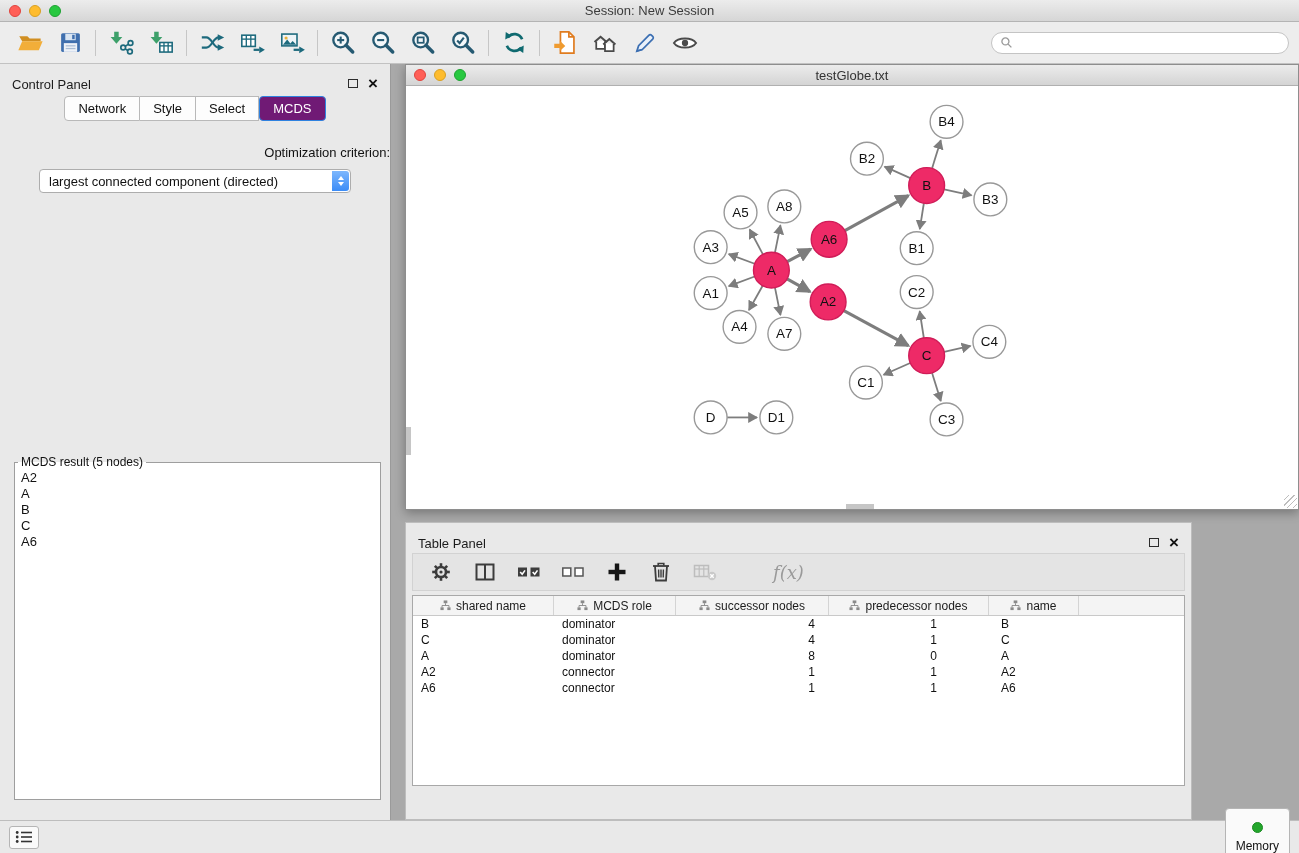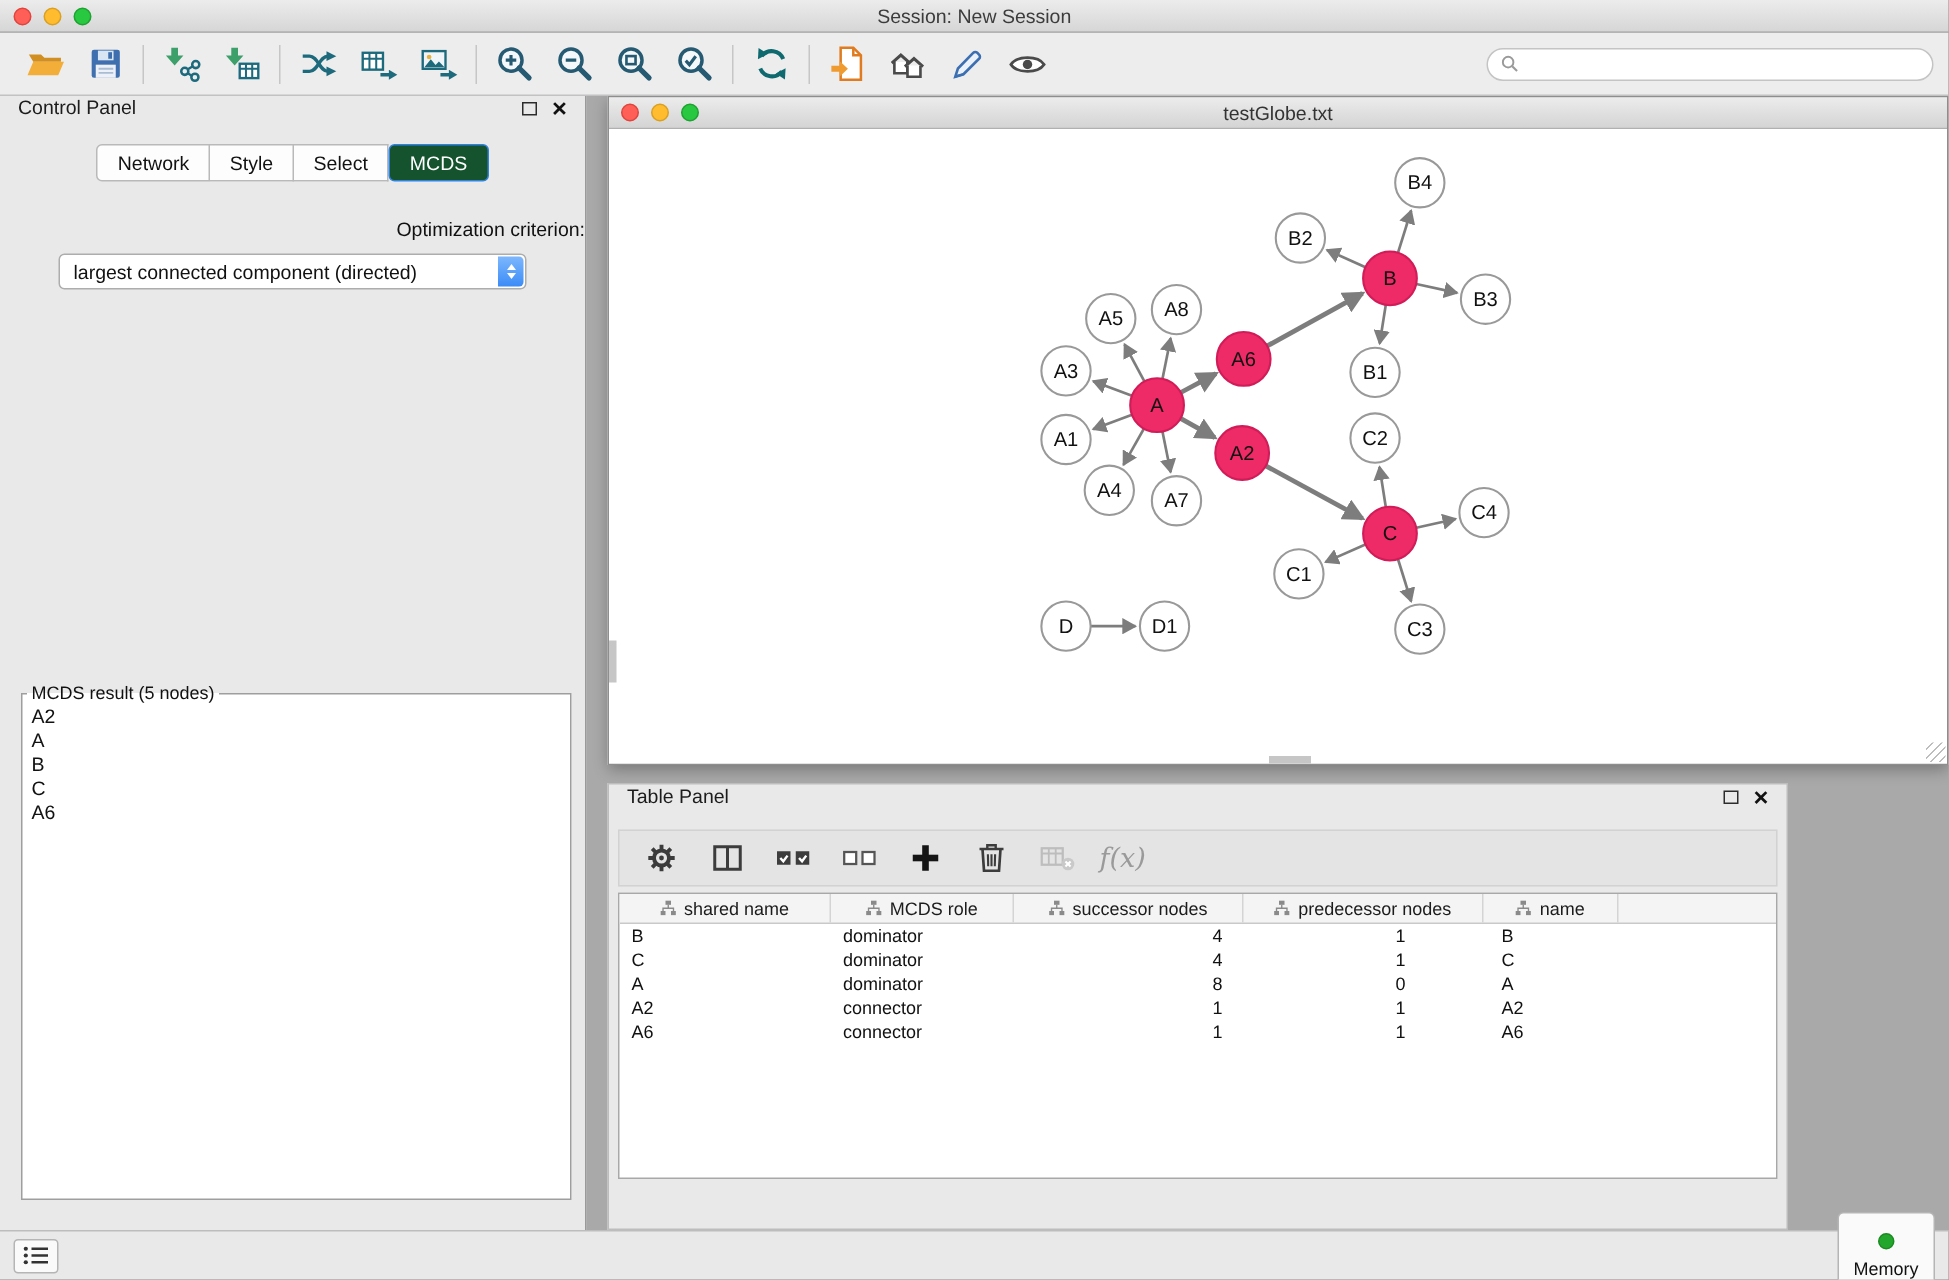--- a/index.html
+++ b/index.html
@@ -23,29 +23,29 @@
     border-bottom:1px solid #c2c2c2; display:flex; align-items:center; padding:0 10px; z-index:49; }
   .tbtn { width:40px; height:34px; background:none; border:none; display:flex; align-items:center; justify-content:center; }
   .tsep { width:1px; height:26px; background:#c6c6c6; margin:0 5px; }
   .search-wrap { margin-left:auto; width:298px; height:22px; border:1px solid #c4c4c4; border-radius:12px;
     background:#fff; display:flex; align-items:center; padding:0 8px; gap:5px; }
   .search-wrap input { border:none; outline:none; flex:1; font-size:12px; background:transparent; color:#333; }
 
   
   .control-panel { position:absolute; left:0; top:64px; width:391px; bottom:33px;
     background:#e9e9e9; border-right:1px solid #9a9a9a; }
-  .panel-header { height:28px; display:flex; align-items:flex-start; padding:0 12px; font-size:13px; color:#1c1c1c; }
+  .panel-header { height:28px; display:flex; align-items:flex-end; padding:0 12px; font-size:13px; color:#1c1c1c; }
   .panel-controls { margin-left:auto; display:flex; gap:10px; align-items:center; }
   .float-box { width:10px; height:9px; border:1.5px solid #2c2c2c; display:inline-block; }
   .close-x { font-size:17px; font-weight:bold; color:#111; line-height:1; }
   .ctabs { display:flex; justify-content:center; margin-top:4px; }
   .ctab { font-size:13px; padding:4px 13px; background:#fdfdfd; border:1px solid #b9b9b9; border-left:none; color:#111; }
   .ctab:first-child { border-left:1px solid #b9b9b9; border-radius:4px 0 0 4px; }
   .ctab:last-child  { border-radius:0 4px 4px 0; }
-  .ctab.active { background:#14532d; color:#fff; border:1px solid #2f82e0; border-radius:4px; }
+  .ctab.active { background:#701a75; color:#fff; border:1px solid #2f82e0; border-radius:4px; }
   .opt-label { text-align:right; margin-top:24px; font-size:13px; color:#111; }
   .combo { position:relative; width:312px; height:24px; margin:9px auto 0; background:#fff;
     border:1px solid #adadad; border-radius:4px; display:flex; align-items:center;
     padding:0 22px 0 9px; font-size:13px; color:#111; }
   .stepper { position:absolute; right:1px; top:1px; bottom:1px; width:17px; border-radius:0 3px 3px 0;
     background:linear-gradient(#7db7fd,#3b8cf7); display:flex; flex-direction:column;
     align-items:center; justify-content:center; gap:2px; }
   .arr-up { width:0; height:0; border-left:3.5px solid transparent; border-right:3.5px solid transparent; border-bottom:4.5px solid #fff; }
   .arr-down { width:0; height:0; border-left:3.5px solid transparent; border-right:3.5px solid transparent; border-top:4.5px solid #fff; }
   .btn-row { display:flex; justify-content:center; gap:15px; margin-top:17px; }
@@ -491,21 +491,21 @@
     <button class="tpbtn">
       <svg width="26" height="22" viewBox="0 0 26 22">
           <rect x="2.5" y="4.5" width="14" height="11" fill="none" stroke="#bdbdbd" stroke-width="1.5"></rect>
           <line x1="2.5" y1="8" x2="16.5" y2="8" stroke="#bdbdbd" stroke-width="1.2"></line>
           <line x1="7.2" y1="4.5" x2="7.2" y2="15.5" stroke="#bdbdbd" stroke-width="1.2"></line>
           <line x1="11.8" y1="4.5" x2="11.8" y2="15.5" stroke="#bdbdbd" stroke-width="1.2"></line>
           <circle cx="20" cy="15" r="4.2" fill="#c9c9c9"></circle>
           <path d="M18.3 13.3l3.4 3.4M21.7 13.3l-3.4 3.4" stroke="#fff" stroke-width="1.4"></path>
         </svg>
     </button>
-    <button class="tpbtn" style="width:auto;">
+    <button class="tpbtn" style="width:auto;margin-left:40px;">
       <span class="fx">f(x)</span>
     </button>
   </div>
   <div class="tp-table">
     <div class="thead">
         <div class="th">
           <svg width="11" height="11" viewBox="0 0 12 12">
             <rect x="4" y="0.5" width="4" height="3" fill="#8a8a8a"></rect>
             <rect x="0.5" y="8" width="3.5" height="3" fill="#8a8a8a"></rect>
             <rect x="8" y="8" width="3.5" height="3" fill="#8a8a8a"></rect>

